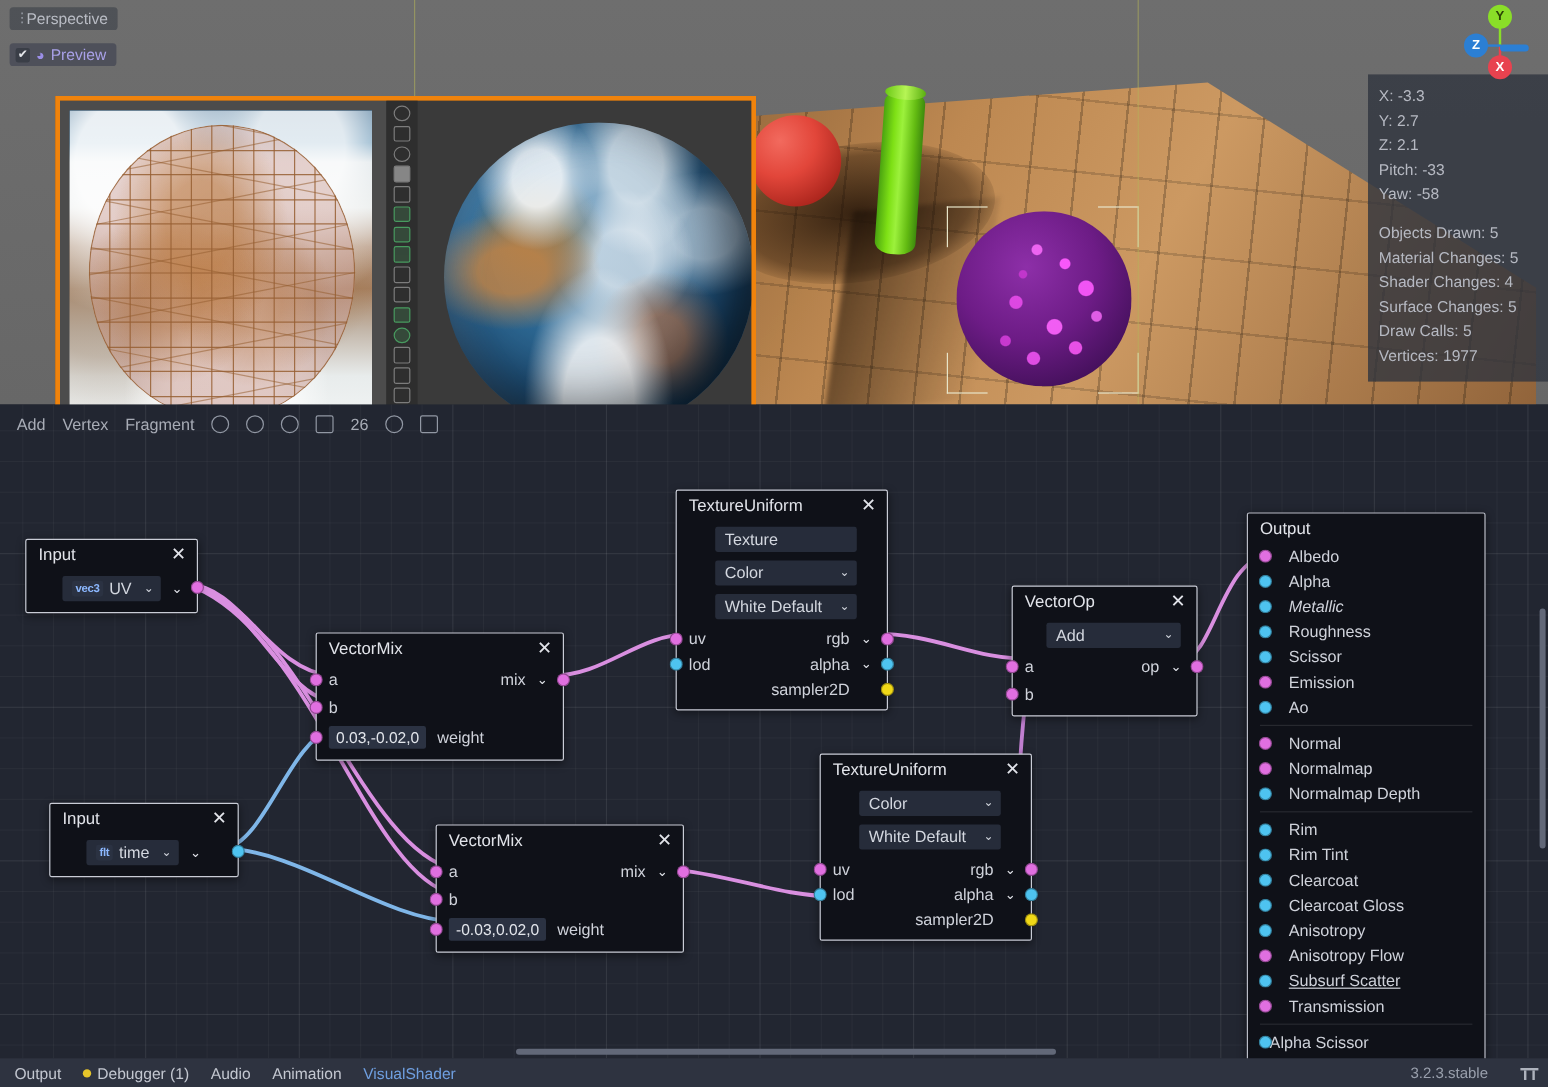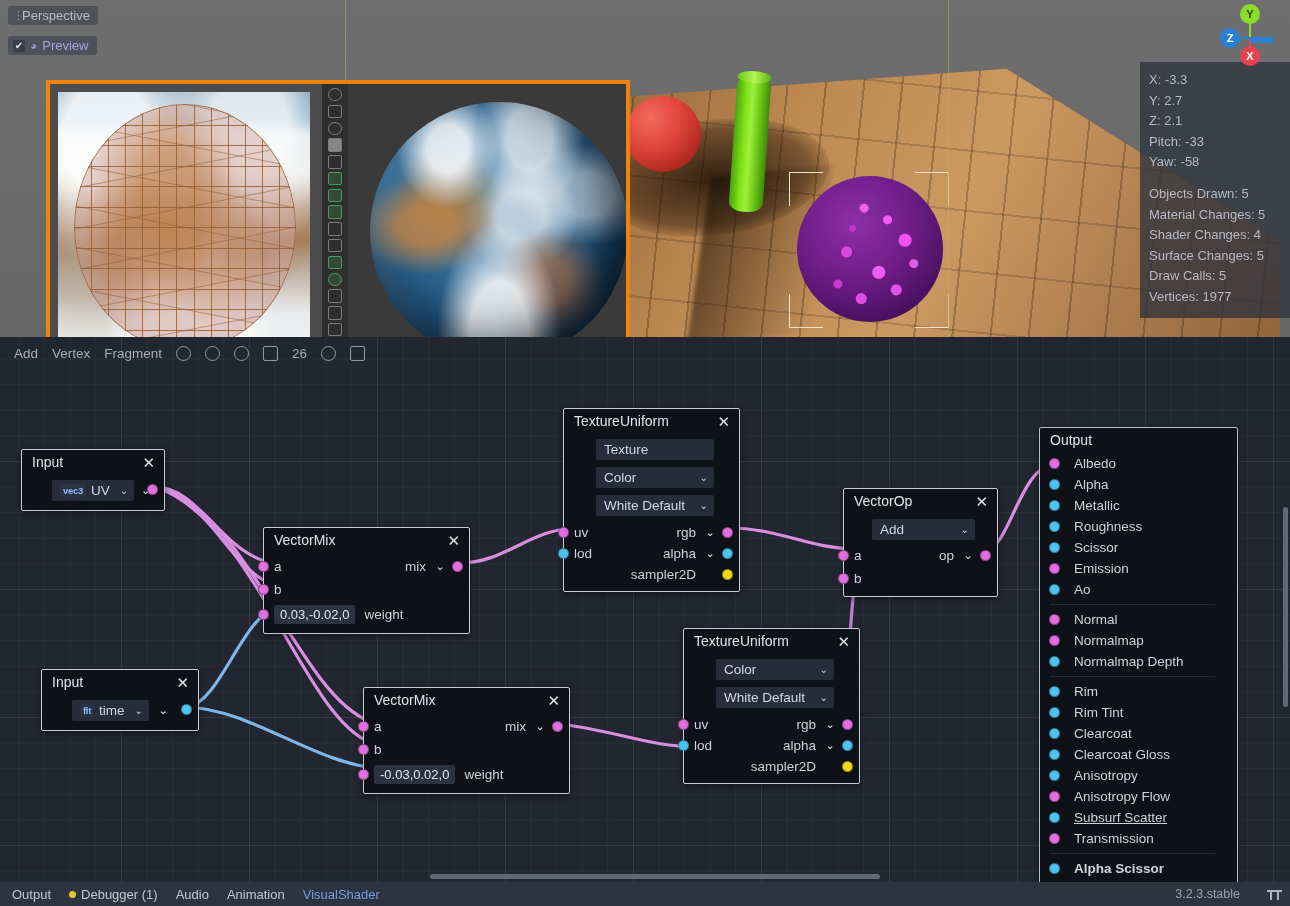--- a/index.html
+++ b/index.html
@@ -254,21 +254,21 @@
   }
   .node.out { border-color:#b9bcc6; }
   .node-title {
     display:flex; align-items:center; justify-content:space-between;
     padding:4px 8px 4px 10px; font-size:14px; color:#e2e4ea;
   }
   .node-close {
     color:#e2e4ea; font-size:15px; line-height:1; cursor:pointer;
     padding:0 1px; font-weight:300;
   }
-  .node-body { padding:2px 12px 6px 0; position:relative; }
+  .node-body { padding:2px 0 6px 0; position:relative; }
   .row { position:relative; display:flex; align-items:center; height:21px; padding:0 10px; }
   .row.tall { height:28px; }
   .port {
     position:absolute; width:11px; height:11px; border-radius:50%;
     border:1px solid rgba(0,0,0,.35);
   }
   .port.left { left:-6px; }
   .port.right { right:-6px; }
   .p-vec { background:#e06fe0; }
   .p-flt { background:#4ec3f0; }
@@ -725,21 +725,21 @@
           <div class="row">
             <span class="port left p-vec" style="left: 9px; top: 5px;"></span>
             <span class="port-label" style="margin-left: 24px;">Albedo</span>
           </div>
           <div class="row">
             <span class="port left p-flt" style="left: 9px; top: 5px;"></span>
             <span class="port-label" style="margin-left: 24px;">Alpha</span>
           </div>
           <div class="row">
             <span class="port left p-flt" style="left: 9px; top: 5px;"></span>
-            <span class="port-label" style="margin-left: 24px;">Metallic</span>
+            <span class="port-label" style="margin-left: 24px; font-style: italic;">Metallic</span>
           </div>
           <div class="row">
             <span class="port left p-flt" style="left: 9px; top: 5px;"></span>
             <span class="port-label" style="margin-left: 24px; text-align: center;">Roughness</span>
           </div>
           <div class="row">
             <span class="port left p-flt" style="left: 9px; top: 5px;"></span>
             <span class="port-label" style="margin-left: 24px;">Scissor</span>
           </div>
           <div class="row">
@@ -792,21 +792,21 @@
             <span class="port left p-flt" style="left: 9px; top: 5px;"></span>
             <span class="port-label" style="margin-left: 24px; text-decoration: underline;">Subsurf Scatter</span>
           </div>
           <div class="row">
             <span class="port left p-vec" style="left: 9px; top: 5px;"></span>
             <span class="port-label" style="margin-left: 24px;">Transmission</span>
           </div>
           <div class="sep"></div>
           <div class="row">
             <span class="port left p-flt" style="left: 9px; top: 5px;"></span>
-            <span class="port-label" style="margin-left: 24px; font-weight: bold;">Alpha Scissor</span>
+            <span class="port-label" style="margin-left: 8px;">Alpha Scissor</span>
           </div>
           <div class="row"></div>
         </div>
     </div>
 
     <div id="hscroll">
       <div class="thumb"></div>
     </div>
     <div id="vscroll">
       <div class="thumb"></div>

